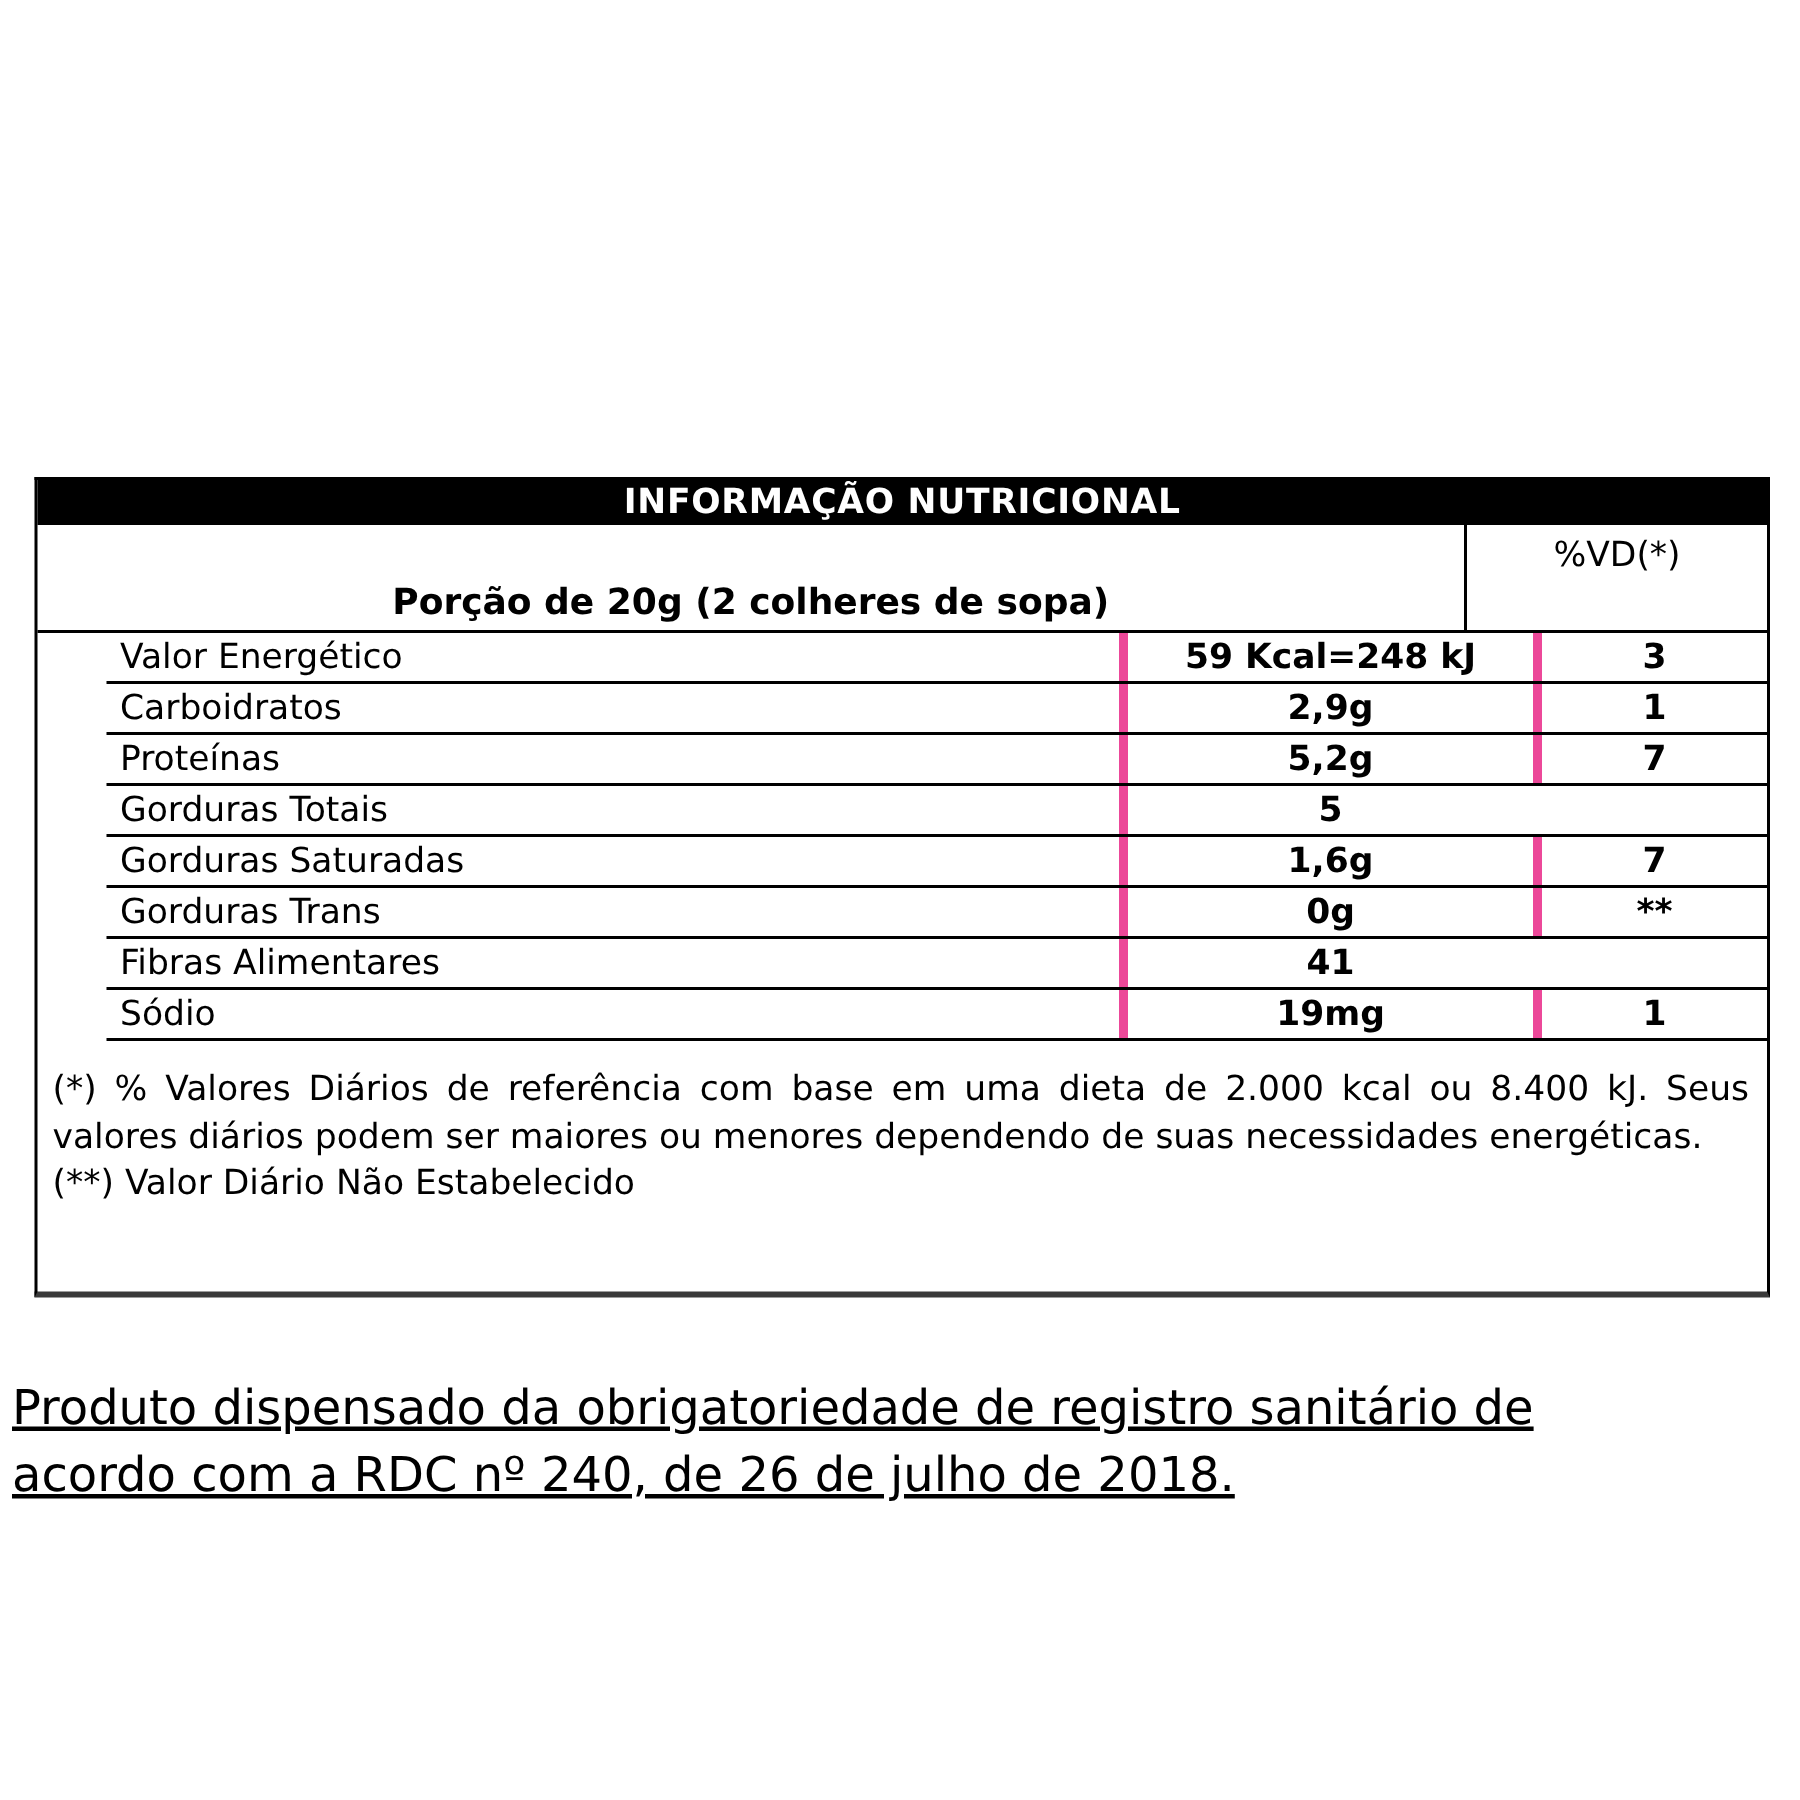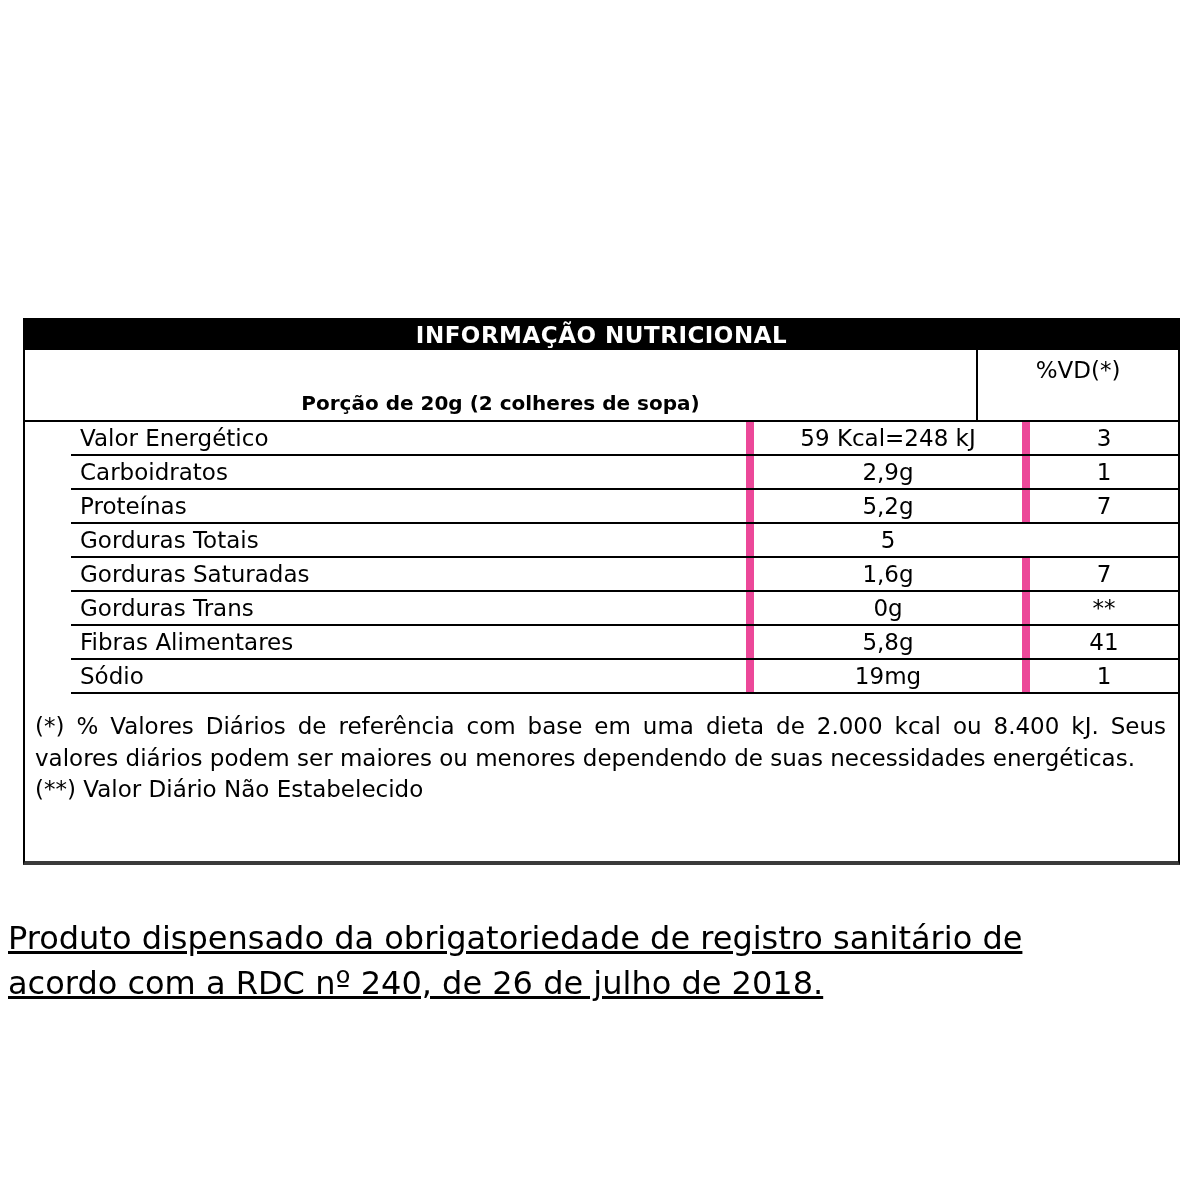--- a/index.html
+++ b/index.html
@@ -41,21 +41,21 @@
     grid-template-columns: 951px 1fr;
     height: 72px;
     border-bottom: 2px solid #000000;
   }
   .nt-serving-main {
     display: flex;
     align-items: flex-end;
     justify-content: center;
     padding-bottom: 5px;
     font-weight: bold;
-    font-size: 20px;
+    font-size: 24px;
   }
   .nt-vd-header {
     border-left: 2px solid #000000;
     display: flex;
     align-items: flex-start;
     justify-content: center;
     padding-top: 7px;
     font-size: 23px;
   }
   .nt-row {
@@ -65,24 +65,25 @@
     border-bottom: 2px solid #000000;
     font-size: 23px;
     margin-left: 46px;
   }
   .nt-cell-label {
     display: flex;
     align-items: center;
     padding-left: 9px;
   }
   .nt-cell-amount, .nt-cell-vd {
-    border-left: 8px solid #ec4899;
+    border-left: 6px solid #ec4899;
     display: flex;
     align-items: center;
     justify-content: center;
+    font-weight: bold;
   }
   .nt-footnote {
     height: 167px;
     padding: 17px 12px 0 10px;
     font-size: 23px;
     line-height: 1.38;
   }
   .nt-footnote .fn-main { text-align: justify; }
   .nt-footnote .fn-secondary { text-align: left; }
 
@@ -140,21 +141,20 @@
     </div>
 
     <div class="nt-row">
       <div class="nt-cell-label">Gorduras Trans</div>
       <div class="nt-cell-amount">0g</div>
       <div class="nt-cell-vd">**</div>
     </div>
 
     <div class="nt-row">
       <div class="nt-cell-label">Fibras Alimentares</div>
-      <div class="nt-cell-amount">5,8g</div>
       <div class="nt-cell-vd">41</div>
     </div>
 
     <div class="nt-row">
       <div class="nt-cell-label">Sódio</div>
       <div class="nt-cell-amount">19mg</div>
       <div class="nt-cell-vd">1</div>
     </div>
 
     <div class="nt-footnote">

